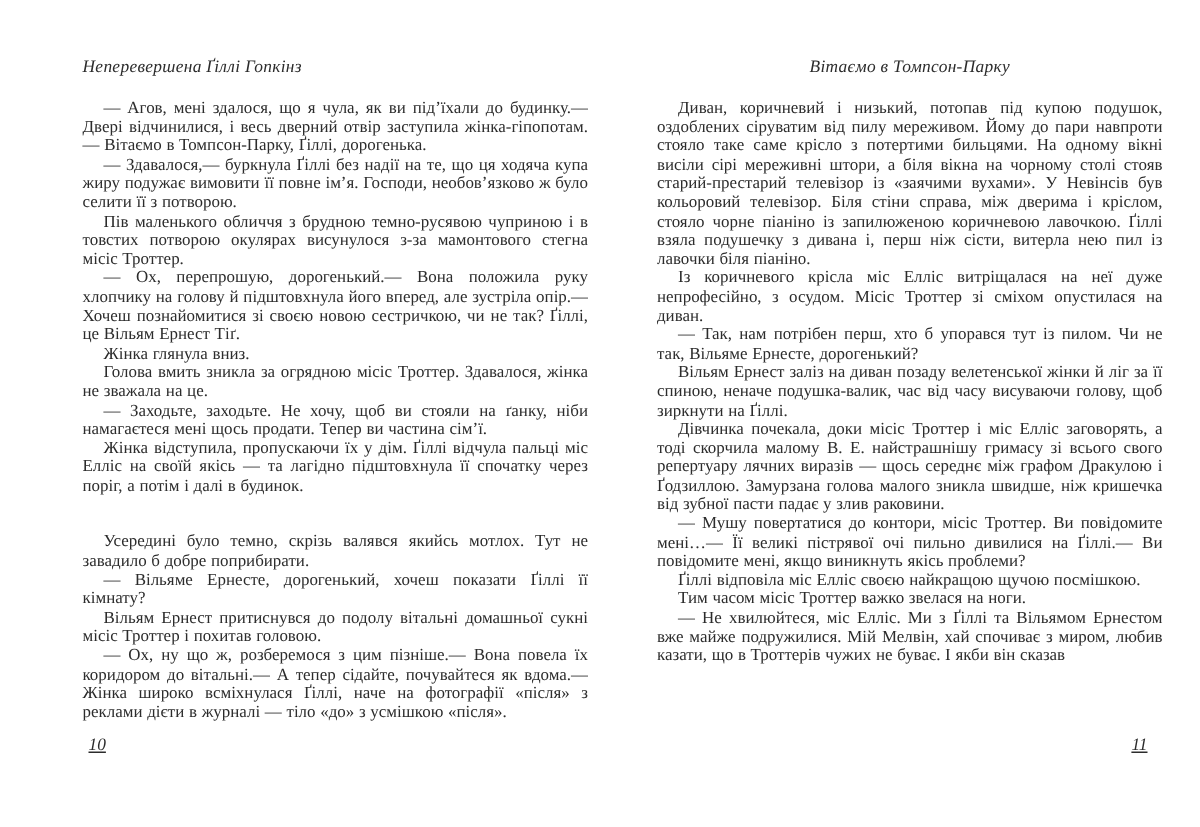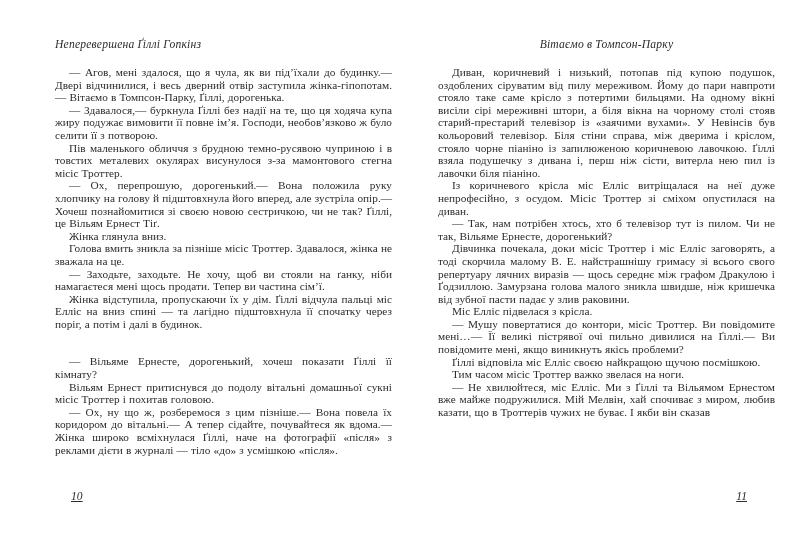--- a/index.html
+++ b/index.html
@@ -46,55 +46,56 @@
   }
   .scene-break { height: 25px; }
 
   .page-number {
     position: absolute;
     top: 452px;
     font-style: italic;
     font-size: 11.6px;
     line-height: 13px;
   }
-  .page-left-pos  .page-number { left: 16px; text-decoration: underline; }
-  .page-right-pos .page-number { right: 28px; text-decoration: underline; }
+  .page-left-pos  .page-number { left: 4px; text-decoration: underline; }
+  .page-right-pos .page-number { right: 10px; text-decoration: underline; }
 </style>
 </head>
 <body>
 
 <div class="spread">
 
   <div class="page page-left-pos">
     <div class="running-head">Неперевершена Ґіллі Гопкінз</div>
     <div class="page-body">
         <p class="paragraph">— Агов, мені здалося, що я чула, як ви під’їхали до будинку.— Двері відчинилися, і весь дверний отвір заступила жінка-гіпопотам.— Вітаємо в Томпсон-Парку, Ґіллі, дорогенька.</p>
         <p class="paragraph">— Здавалося,— буркнула Ґіллі без надії на те, що ця ходяча купа жиру подужає вимовити її повне ім’я. Господи, необов’язково ж було селити її з потворою.</p>
-        <p class="paragraph">Пів маленького обличчя з брудною темно-русявою чуприною і в товстих металевих окулярах висунулося з-за мамонтового стегна місіс Троттер.</p>
+        <p class="paragraph">Пів маленького обличчя з брудною темно-русявою чуприною і в товстих потворою окулярах висунулося з-за мамонтового стегна місіс Троттер.</p>
         <p class="paragraph">— Ох, перепрошую, дорогенький.— Вона положила руку хлопчику на голову й підштовхнула його вперед, але зустріла опір.— Хочеш познайомитися зі своєю новою сестричкою, чи не так? Ґіллі, це Вільям Ернест Тіґ.</p>
         <p class="paragraph">Жінка глянула вниз.</p>
-        <p class="paragraph">Голова вмить зникла за пізніше місіс Троттер. Здавалося, жінка не зважала на це.</p>
+        <p class="paragraph">Голова вмить зникла за огрядною місіс Троттер. Здавалося, жінка не зважала на це.</p>
         <p class="paragraph">— Заходьте, заходьте. Не хочу, щоб ви стояли на ґанку, ніби намагаєтеся мені щось продати. Тепер ви частина сім’ї.</p>
-        <p class="paragraph">Жінка відступила, пропускаючи їх у дім. Ґіллі відчула пальці міс Елліс на вниз спині — та лагідно підштовхнула її спочатку через поріг, а потім і далі в будинок.</p>
+        <p class="paragraph">Жінка відступила, пропускаючи їх у дім. Ґіллі відчула пальці міс Елліс на своїй якісь — та лагідно підштовхнула її спочатку через поріг, а потім і далі в будинок.</p>
         <div class="scene-break"></div>
+        <p class="paragraph">Усередині було темно, скрізь валявся якийсь мотлох. Тут не завадило б добре поприбирати.</p>
         <p class="paragraph">— Вільяме Ернесте, дорогенький, хочеш показати Ґіллі її кімнату?</p>
         <p class="paragraph">Вільям Ернест притиснувся до подолу вітальні домашньої сукні місіс Троттер і похитав головою.</p>
         <p class="paragraph">— Ох, ну що ж, розберемося з цим пізніше.— Вона повела їх коридором до вітальні.— А тепер сідайте, почувайтеся як вдома.— Жінка широко всміхнулася Ґіллі, наче на фотографії «після» з реклами дієти в журналі — тіло «до» з усмішкою «після».</p>
       </div>
     <div class="page-number">10</div>
   </div>
 
   <div class="page page-right-pos">
     <div class="running-head align-right">Вітаємо в Томпсон-Парку</div>
     <div class="page-body">
         <p class="paragraph">Диван, коричневий і низький, потопав під купою подушок, оздоблених сіруватим від пилу мереживом. Йому до пари навпроти стояло таке саме крісло з потертими бильцями. На одному вікні висіли сірі мереживні штори, а біля вікна на чорному столі стояв старий-престарий телевізор із «заячими вухами». У Невінсів був кольоровий телевізор. Біля стіни справа, між дверима і кріслом, стояло чорне піаніно із запилюженою коричневою лавочкою. Ґіллі взяла подушечку з дивана і, перш ніж сісти, витерла нею пил із лавочки біля піаніно.</p>
         <p class="paragraph">Із коричневого крісла міс Елліс витріщалася на неї дуже непрофесійно, з осудом. Місіс Троттер зі сміхом опустилася на диван.</p>
-        <p class="paragraph">— Так, нам потрібен хтось, хто б телевізор тут із пилом. Чи не так, Вільяме Ернесте, дорогенький?</p>
+        <p class="paragraph">— Так, нам потрібен перш, хто б упорався тут із пилом. Чи не так, Вільяме Ернесте, дорогенький?</p>
+        <p class="paragraph">Вільям Ернест заліз на диван позаду велетенської жінки й ліг за її спиною, неначе подушка-валик, час від часу висуваючи голову, щоб зиркнути на Ґіллі.</p>
         <p class="paragraph">Дівчинка почекала, доки місіс Троттер і міс Елліс заговорять, а тоді скорчила малому В. Е. найстрашнішу гримасу зі всього свого репертуару лячних виразів — щось середнє між графом Дракулою і Ґодзиллою. Замурзана голова малого зникла швидше, ніж кришечка від зубної пасти падає у злив раковини.</p>
-        <p class="paragraph">Міс Елліс підвелася з крісла.</p>
         <p class="paragraph">— Мушу повертатися до контори, місіс Троттер. Ви повідомите мені…— Її великі пістрявої очі пильно дивилися на Ґіллі.— Ви повідомите мені, якщо виникнуть якісь проблеми?</p>
         <p class="paragraph">Ґіллі відповіла міс Елліс своєю найкращою щучою посмішкою.</p>
         <p class="paragraph">Тим часом місіс Троттер важко звелася на ноги.</p>
         <p class="paragraph">— Не хвилюйтеся, міс Елліс. Ми з Ґіллі та Вільямом Ернестом вже майже подружилися. Мій Мелвін, хай спочиває з миром, любив казати, що в Троттерів чужих не буває. І якби він сказав</p>
       </div>
     <div class="page-number">11</div>
   </div>
 
 </div>
 

